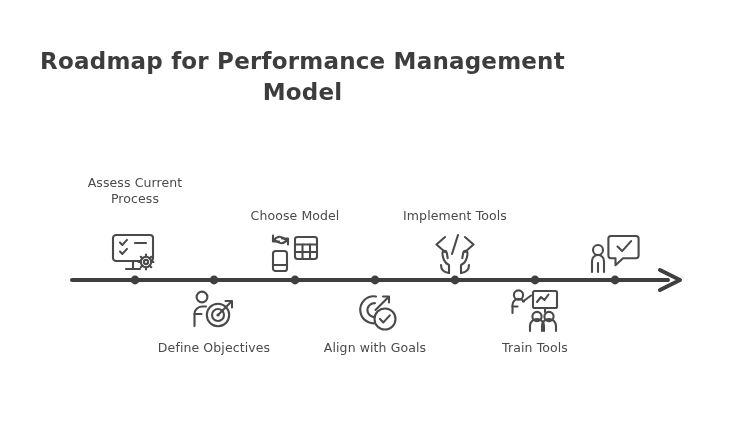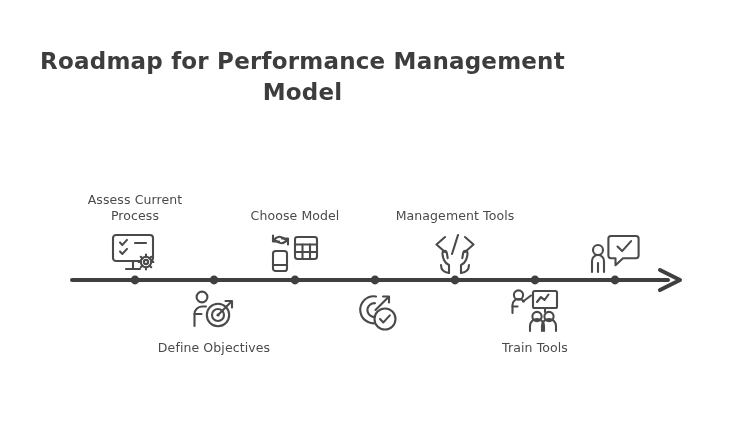--- a/index.html
+++ b/index.html
@@ -105,21 +105,21 @@
           <circle cx="235" cy="22" r="4.4" fill="#3f3f3f"></circle>
           <circle cx="315" cy="22" r="4.4" fill="#3f3f3f"></circle>
           <circle cx="395" cy="22" r="4.4" fill="#3f3f3f"></circle>
           <circle cx="475" cy="22" r="4.4" fill="#3f3f3f"></circle>
           <circle cx="555" cy="22" r="4.4" fill="#3f3f3f"></circle>
         </g>
     </svg>
   </div>
 
   <div id="milestones-layer">
-      <div class="milestone above" style="left: 135px;">
+      <div class="milestone above" style="left: 135px; gap: 17px;">
         <div class="ms-label">Assess Current
 Process</div>
         <div class="ms-icon">
           <svg width="52" height="46" viewBox="0 0 52 46" fill="none" stroke="#4a4a4a" stroke-width="2.1" stroke-linecap="round" stroke-linejoin="round">
     <path d="M7 5 h34 a3 3 0 0 1 3 3 v20 a3 3 0 0 1 -3 3 h-34 a3 3 0 0 1 -3 -3 v-20 a3 3 0 0 1 3 -3 z"></path>
     <path d="M24 31 v7"></path>
     <path d="M17 39 h14"></path>
     <path d="M11 12.5 l2.4 2.4 l4.6 -5"></path>
     <path d="M11 21.5 l2.4 2.4 l4.6 -5"></path>
     <path d="M26 13 h11"></path>
@@ -168,23 +168,24 @@
         <div class="ms-icon">
           <svg width="50" height="46" viewBox="0 0 50 46" fill="none" stroke="#4a4a4a" stroke-width="2.1" stroke-linecap="round" stroke-linejoin="round">
     <path d="M26 8.5 a13.5 13.5 0 1 0 4.5 25"></path>
     <path d="M25 15.2 a6.9 6.9 0 1 0 3.2 12.6"></path>
     <path d="M25.5 22 l13 -13"></path>
     <path d="M33 8.5 h6 v6"></path>
     <circle cx="35" cy="31" r="10.5" fill="#ffffff"></circle>
     <path d="M30 31 l3.4 3.4 l6.4 -7"></path>
   </svg>
         </div>
+        <div class="ms-label">Align with Goals</div>
       </div>
       <div class="milestone above" style="left: 455px;">
-        <div class="ms-label">Management Tools</div>
+        <div class="ms-label">Implement Tools</div>
         <div class="ms-icon">
           <svg width="50" height="46" viewBox="0 0 50 46" fill="none" stroke="#4a4a4a" stroke-width="2.1" stroke-linecap="round" stroke-linejoin="round">
     <path d="M15 7 L6.5 14.5 L15 22"></path>
     <path d="M35 7 L43.5 14.5 L35 22"></path>
     <path d="M28 5 L22 24"></path>
     <path d="M19 43 v-8 q-3.5 -1.5 -5 -5 q-1.5 -3.5 -1.5 -6.5 q0 -2.6 2 -2.6 q2 0 2.4 2.6 l0.8 4.6"></path>
     <path d="M19 43 q-8 -1 -8 -8"></path>
     <path d="M31 43 v-8 q3.5 -1.5 5 -5 q1.5 -3.5 1.5 -6.5 q0 -2.6 -2 -2.6 q-2 0 -2.4 2.6 l-0.8 4.6"></path>
     <path d="M31 43 q8 -1 8 -8"></path>
   </svg>

